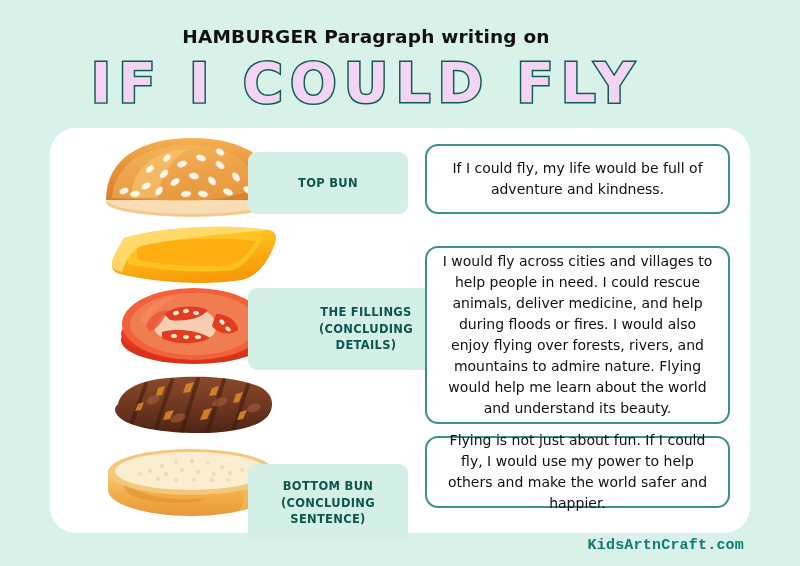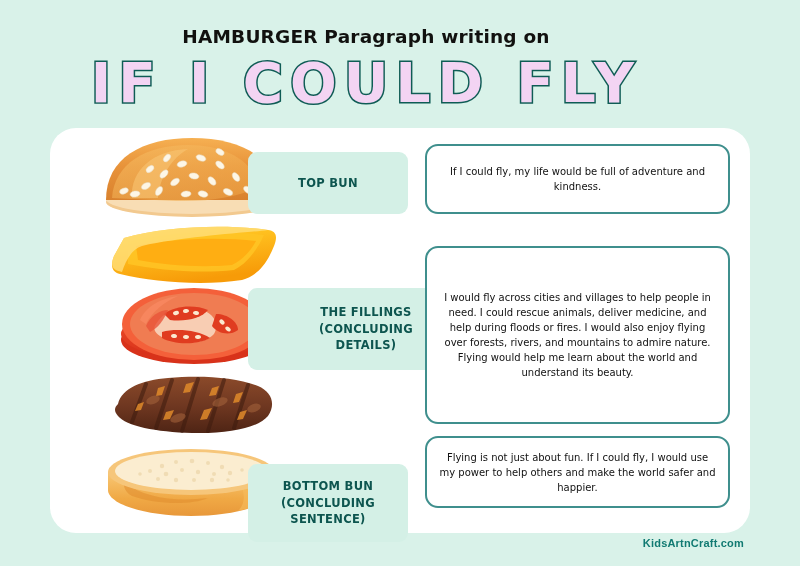--- a/index.html
+++ b/index.html
@@ -89,34 +89,34 @@
     position: absolute;
     background: #ffffff;
     border: 2px solid #3f8f8d;
     border-radius: 13px;
     display: flex;
     align-items: center;
     justify-content: flex-start;
     text-align: center;
     color: #111111;
     font-family: "DejaVu Sans", sans-serif;
-    font-size: 10px;
+    font-size: 14px;
     line-height: 1.5;
     padding: 6px 12px;
     box-sizing: border-box;
   }
 
   
   .footer {
     position: absolute;
     right: 56px;
     top: 537px;
-    font-family: Liberation Sans, sans-serif;
+    font-family: Liberation Mono, monospace;
     font-weight: 700;
-    font-size: 11px;
+    font-size: 15px;
     color: #117a72;
     letter-spacing: 0.2px;
   }
 
   svg { display: block; overflow: visible; }
 </style>
 </head>
 <body>
 
 <div class="header">

